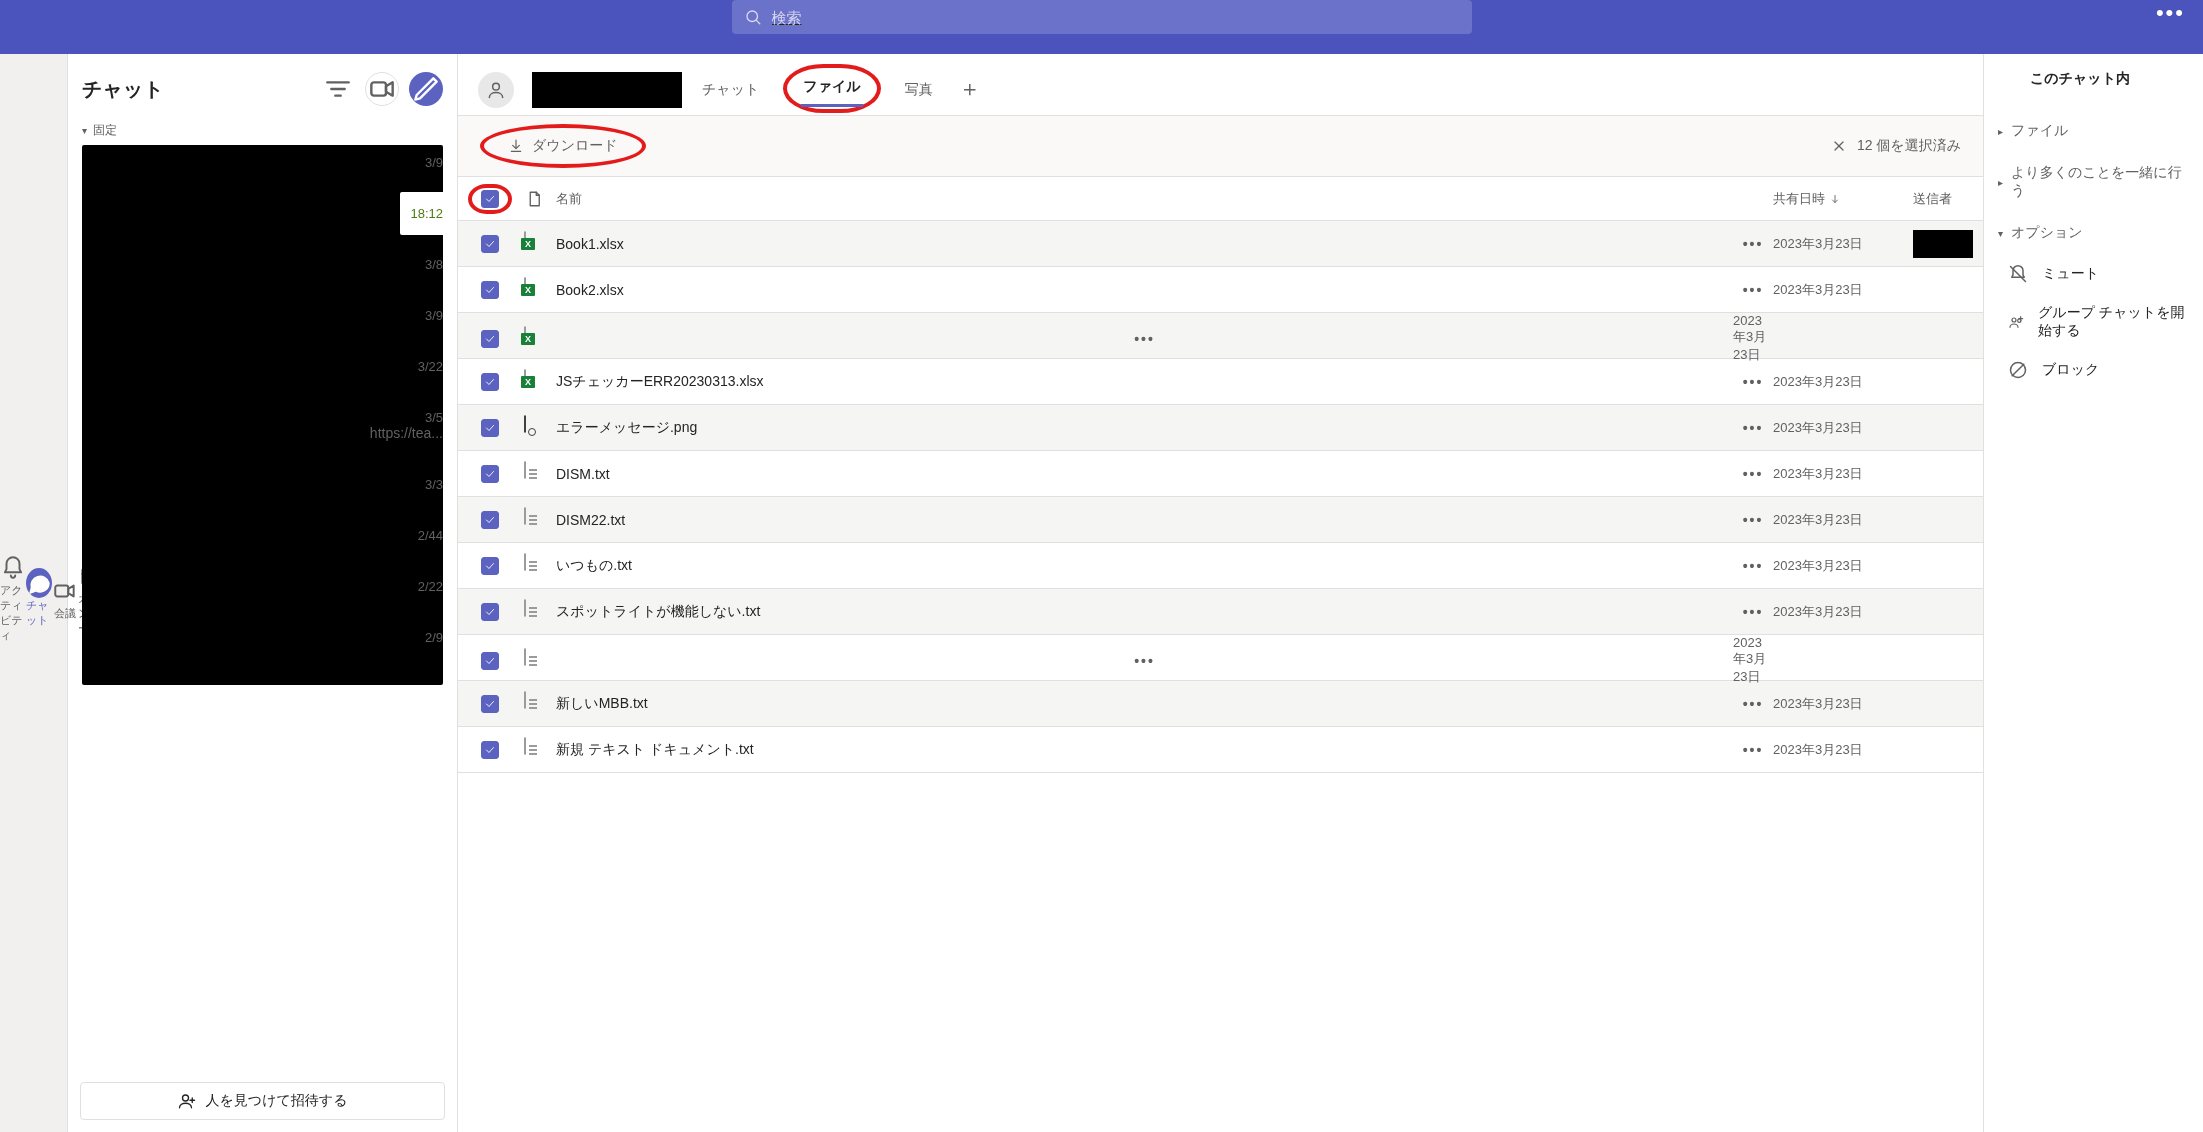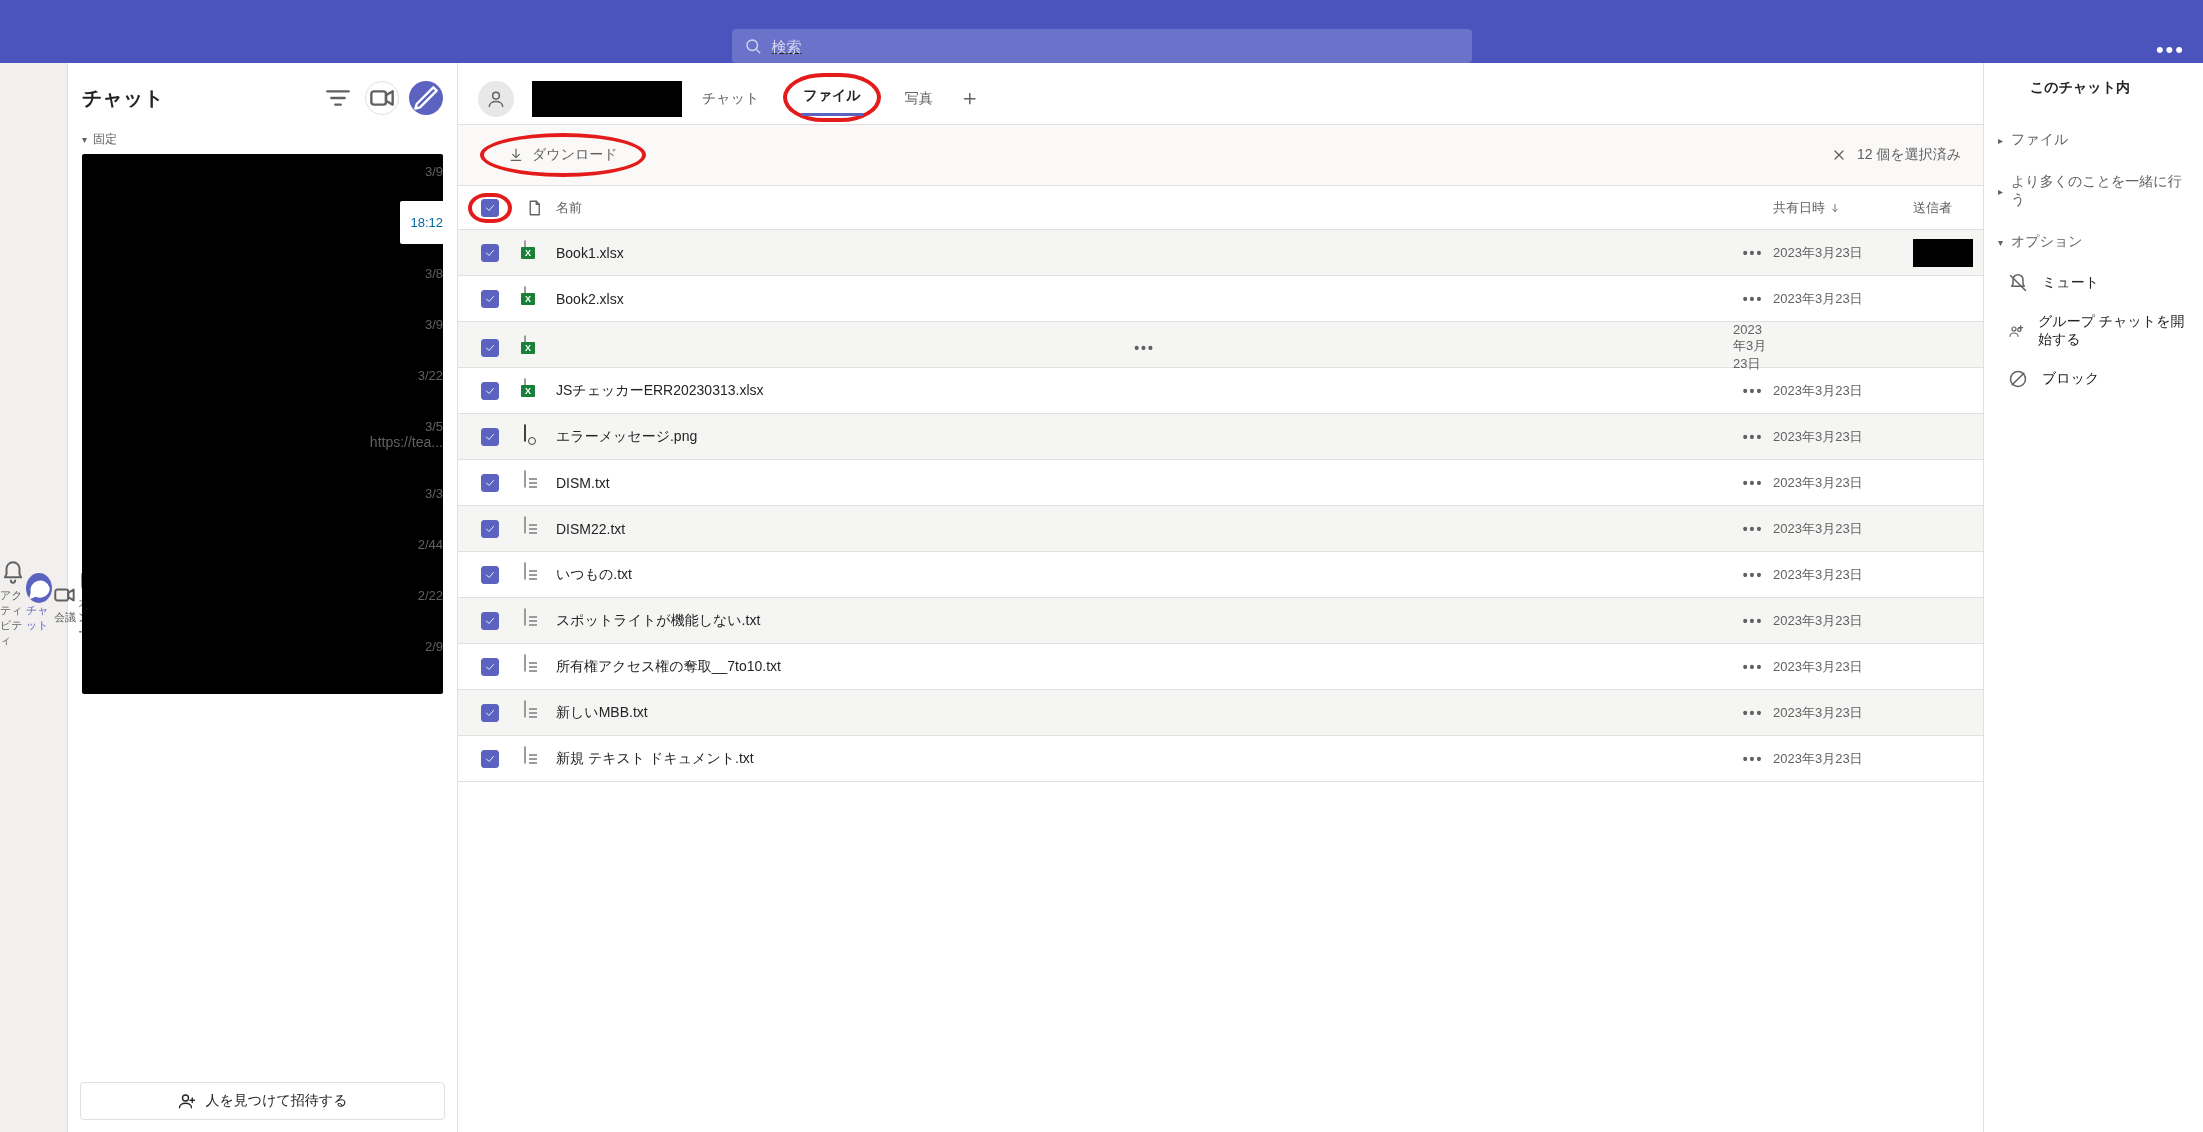--- a/index.html
+++ b/index.html
@@ -10,21 +10,21 @@
   --text:#242424;
   --text-mute:#616161;
   --border:#e0e0e0;
   --row-alt:#f5f5f4;
 }
 *{box-sizing:border-box;font-family:"Yu Gothic UI","Segoe UI",Meiryo,sans-serif;}
 html,body{margin:0;height:100%;overflow:hidden;}
 body{display:flex;flex-direction:column;height:100vh;background:#fff;color:var(--text);}
 
 
-.topbar{height:63px;background:var(--purple);display:flex;align-items:flex-end;justify-content:center;position:relative;text-decoration:underline;}
+.topbar{height:54px;background:var(--purple);display:flex;align-items:flex-start;justify-content:center;position:relative;text-decoration:underline;}
 .search{width:740px;height:34px;background:#6b72c9;border-radius:4px;display:flex;align-items:center;padding:0 12px;color:#d6d8ee;}
 .search svg{width:18px;height:18px;margin-right:8px;}
 .search input{flex:1;background:transparent;border:0;outline:0;color:#d6d8ee;font-size:15px;}
 .search input::placeholder{color:#d6d8ee;}
 .top-more{position:absolute;right:18px;color:#fff;font-size:22px;letter-spacing:2px;cursor:pointer;}
 
 
 .app{flex:1;display:grid;grid-template-columns:68px 390px 1fr 220px;min-height:0;}
 
 
@@ -195,21 +195,21 @@
       <span class="tri">▾</span>
       <span>固定</span>
     </div>
 
     <div class="chat-items" style="position:relative;">
 
       <div style="position:relative;">
         <div class="bigredact"></div>
         <div style="position:absolute;right:14px;top:10px;display:flex;flex-direction:column;gap:36px;align-items:flex-end;color:var(--text-mute);font-size:13px;">
           <span>3/9</span>
-          <span style="background:#fff;padding:14px 10px;margin:-14px -10px;border-radius:2px;color:#0369a1;font-weight:500;">18:12</span>
+          <span style="background:#fff;padding:14px 10px;margin:-14px -10px;border-radius:2px;color:#4d7c0f;font-weight:500;">18:12</span>
           <span>3/8</span>
           <span>3/9</span>
           <span>3/22</span>
           <span style="display:flex;flex-direction:column;align-items:flex-end;">
             <span>3/5</span>
             <span style="font-size:14px;">https://tea...</span>
           </span>
           <span>3/3</span>
           <span>2/44</span>
           <span>2/22</span>
@@ -406,21 +406,20 @@
           <span class="date">2023年3月23日</span>
           <span></span>
         </div>
         <div class="file-row">
           <span class="chk">
             <svg viewBox="0 0 24 24">
               <polyline points="5 12 10 17 19 7"></polyline>
             </svg>
           </span>
           <span class="ficon text"><span class="sheet"></span></span>
-          <span>所有権アクセス権の奪取__7to10.txt</span>
           <span class="more">•••</span>
           <span class="date">2023年3月23日</span>
           <span></span>
         </div>
         <div class="file-row">
           <span class="chk">
             <svg viewBox="0 0 24 24">
               <polyline points="5 12 10 17 19 7"></polyline>
             </svg>
           </span>

